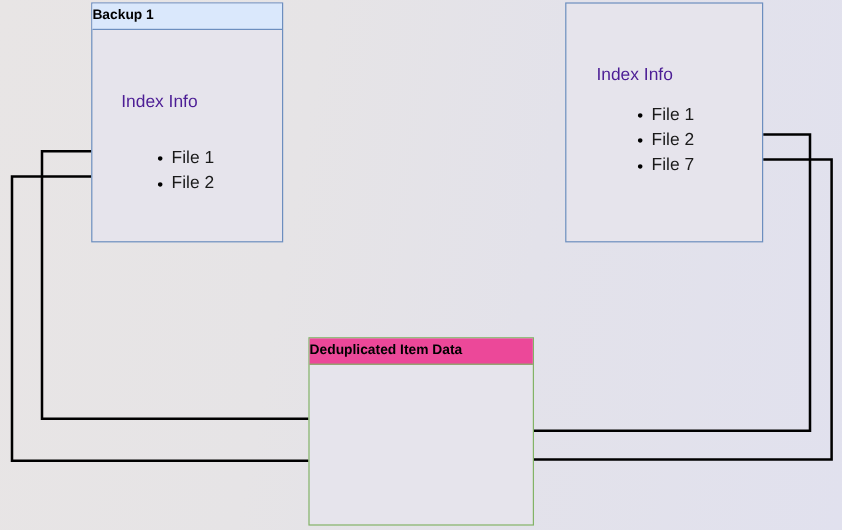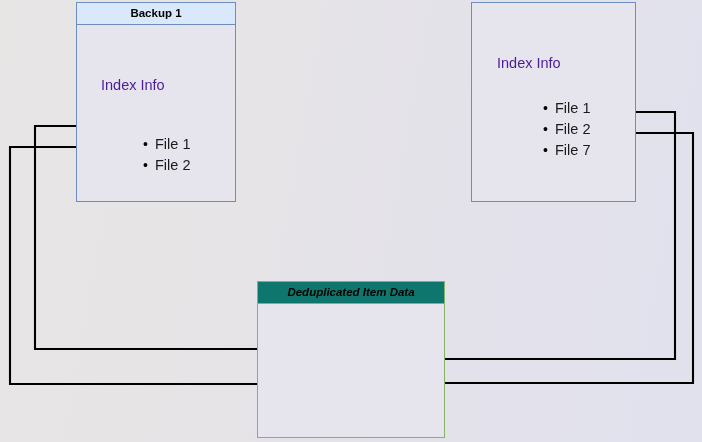--- a/index.html
+++ b/index.html
@@ -37,49 +37,48 @@
   .node.blue {
     border: 1px solid #6c8ebf;
   }
   .node.green {
     border: 1px solid #82b366;
   }
   .node-header {
     box-sizing: border-box;
     height: 22px;
     line-height: 21px;
-    text-align: center;
+    text-align: left;
     font-size: 11.5px;
     font-weight: bold;
     color: #000000;
   }
   .blue > .node-header {
     background: #dae8fc;
     border-bottom: 1px solid #6c8ebf;
   }
   .green > .node-header {
-    background: #0f766e;
+    background: #ec4899;
     border-bottom: 1px solid #82b366;
-    font-style: italic;
   }
   .node-body {
     position: relative;
     height: calc(100% - 22px);
   }
 
   .index-label {
     position: absolute;
     font-size: 14.5px;
     color: #4c1d95;
     white-space: nowrap;
   }
 
   .file-list {
     position: absolute;
-    margin: 16px;
+    margin: 4px;
     padding: 0;
     list-style: none;
     text-align: center;
   }
   .file-list li {
     position: relative;
     height: 21px;
     line-height: 21px;
     font-size: 14.5px;
     color: #1a1a1a;

